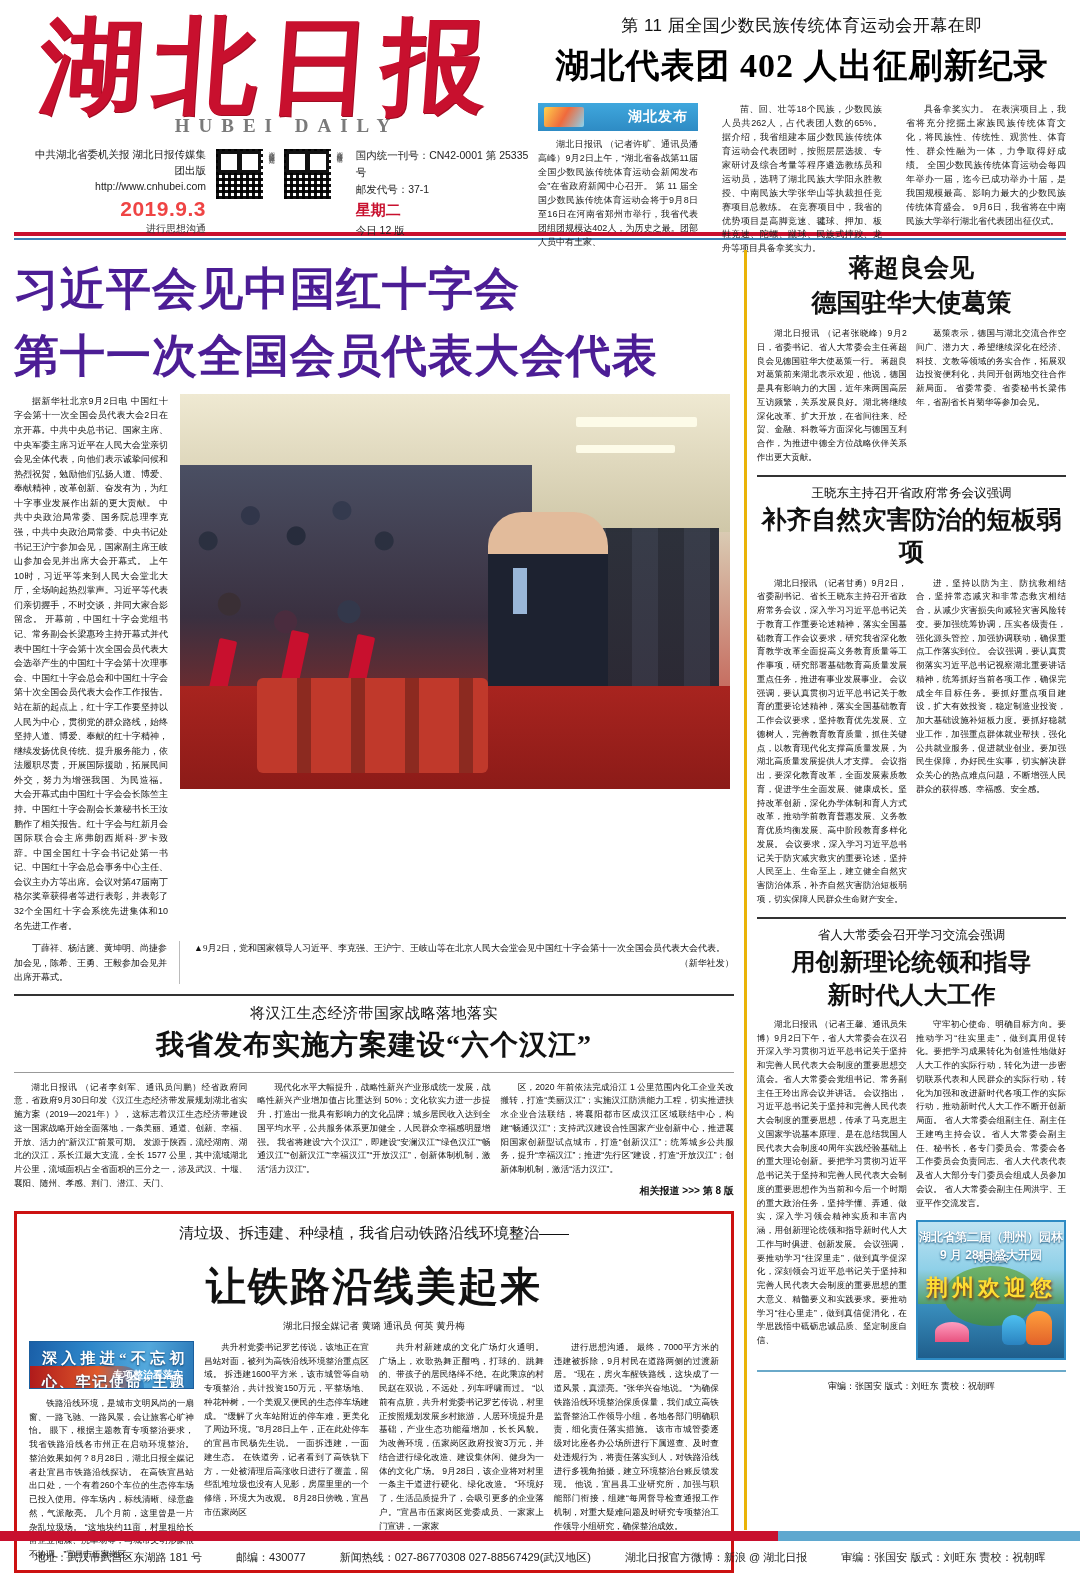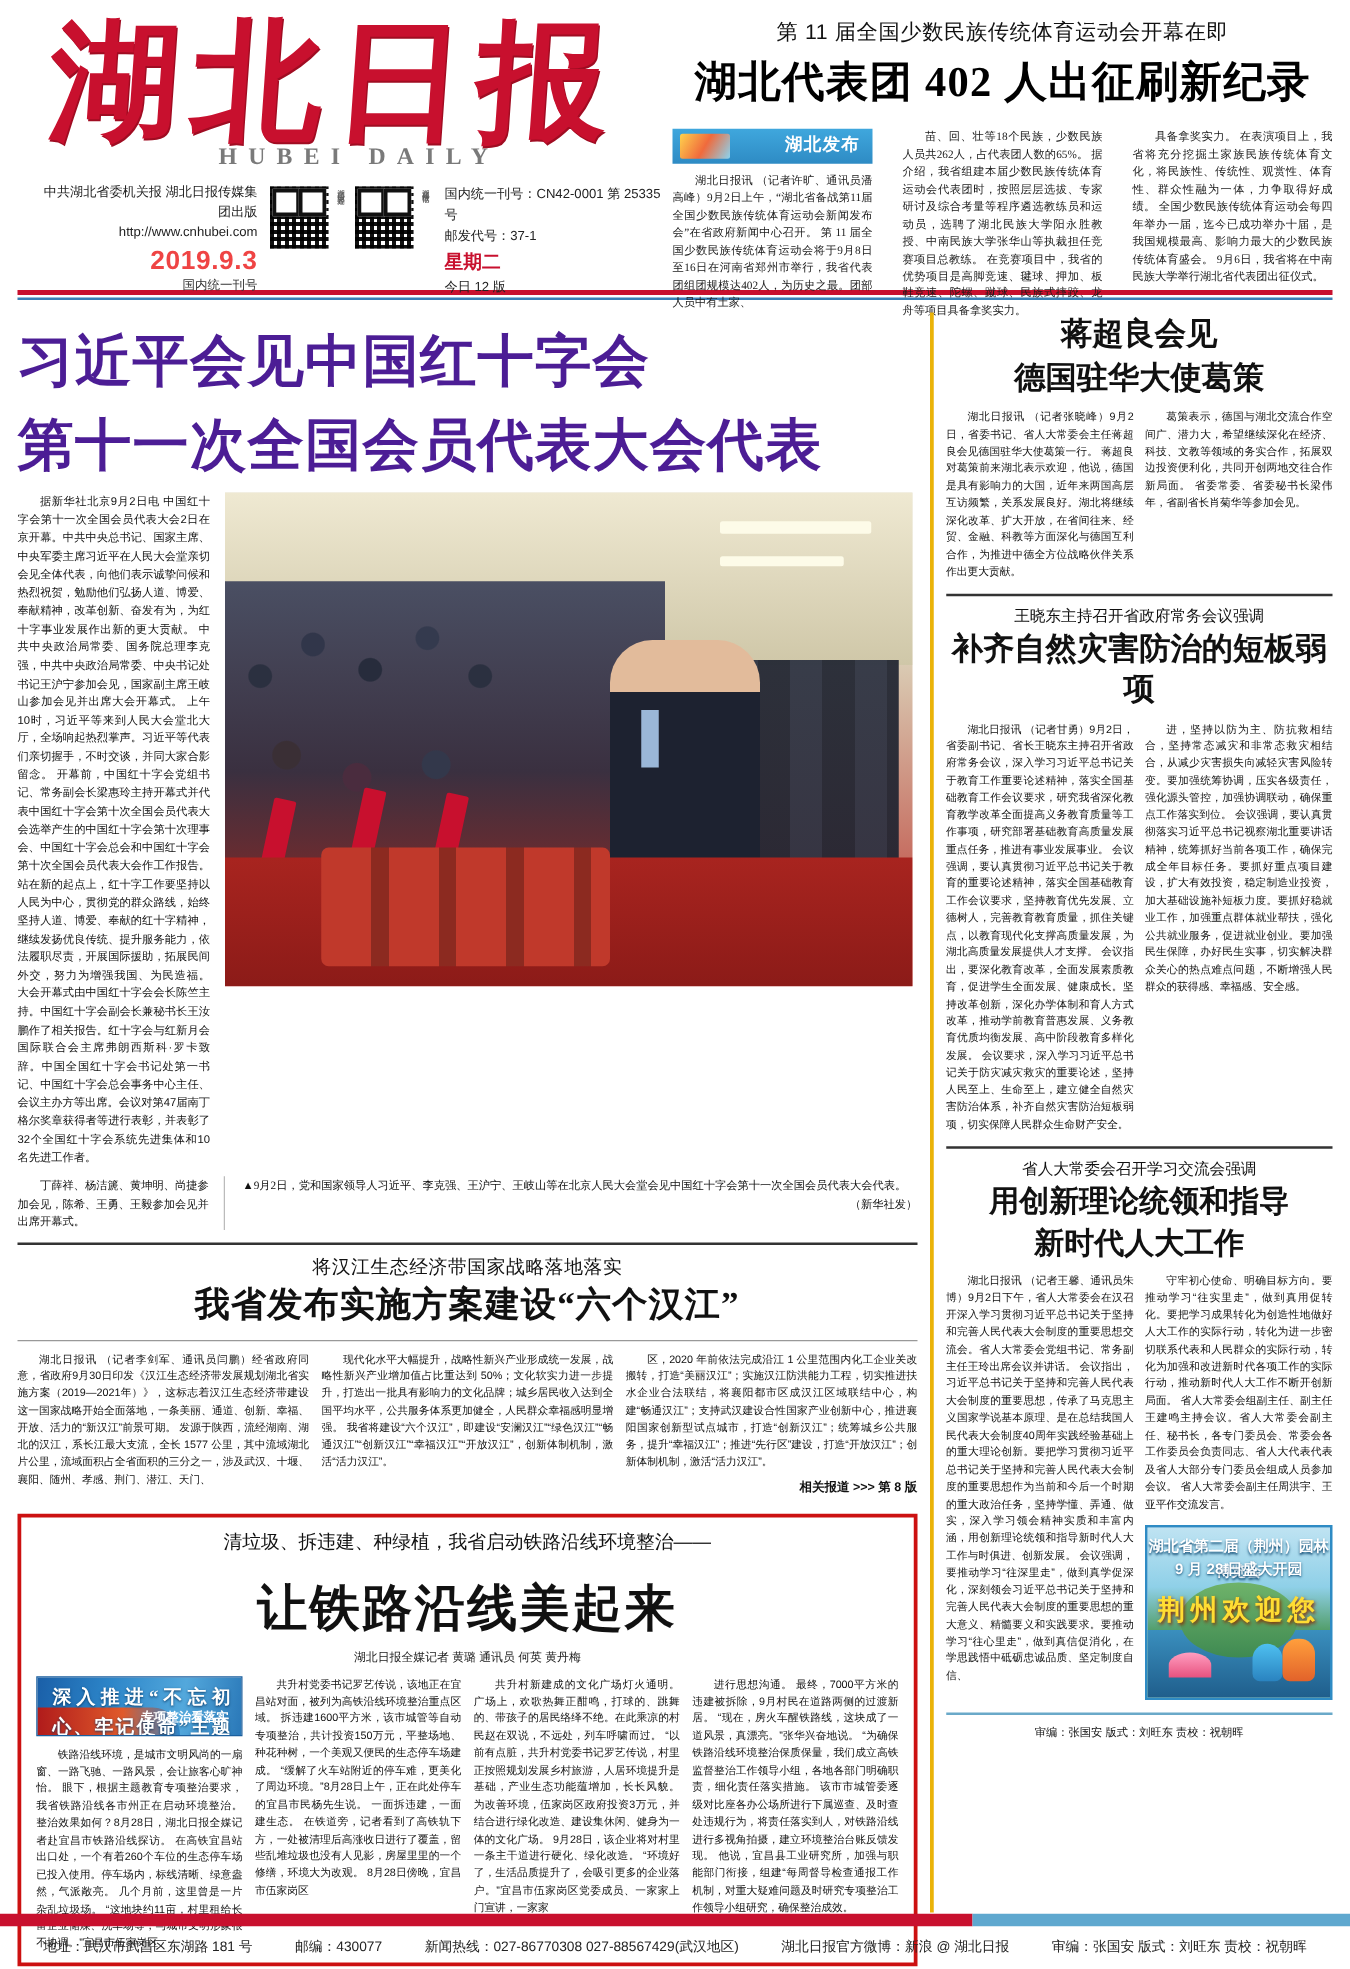--- a/index.html
+++ b/index.html
@@ -47,21 +47,21 @@
   .qr-label { writing-mode:vertical-rl; font-size:6px; color:#555; margin-right:4px; letter-spacing:1px; }
   .mi-col3 { margin-left:8px; font-size:10.5px; line-height:1.6; }
   .mi-week { color:#c8102e; font-size:15px; font-weight:bold; }
 
   .mast-right { flex:1; padding-left:8px; }
   .lead-kicker { text-align:center; font-size:17px; color:#111; letter-spacing:0.5px; margin-top:8px; }
   .lead-title {
     text-align:center; font-weight:bold; font-size:34px; letter-spacing:1px;
     font-family:"Liberation Serif","DejaVu Serif",serif; margin-top:6px; color:#000;
   }
-  .lead-body { display:flex; margin-top:14px; gap:24px; font-size:9px; line-height:1.55; color:#1a1a1a;font-family:Liberation Serif, serif; }
+  .lead-body { display:flex; margin-top:14px; gap:24px; font-size:9px; line-height:1.55; color:#1a1a1a; }
   .lead-col { flex:1; text-align:justify; }
   .pub-badge {
     height:28px; background:linear-gradient(180deg,#3fa7dd,#2e8bc4);
     display:flex; align-items:center; justify-content:flex-end;
     padding:0 10px; color:#fff; font-weight:bold; font-size:14px; margin-bottom:7px;
     position:relative; letter-spacing:1px;
   }
   .pub-badge .cam { position:absolute; left:6px; top:4px; width:40px; height:20px;
      background:linear-gradient(120deg,#ffd24d,#f06a3c 50%,#8ad4f0); border-radius:2px; }
   .ind { text-indent:2em; }
@@ -191,21 +191,21 @@
     <div class="mast-left">
       <div class="logo-cn">湖北日报</div>
       <div class="logo-en">HUBEI DAILY</div>
 
       <div class="mast-info">
         <div class="mi-col1">
           <div style="display:inline">中共湖北省委机关报</div>
           <span>湖北日报传媒集团出版</span>
           <div>http://www.cnhubei.com</div>
           <div class="mi-date">2019.9.3</div>
-          <div class="mi-lunar">国内统一刊号</div>
+          <div class="mi-lunar">进行思想沟通</div>
         </div>
 
         <div class="qr"></div>
         <div class="qr-label">湖北日报客户端</div>
         <div class="qr"></div>
         <div class="qr-label">湖北日报微信</div>
 
         <div class="mi-col3">
           <div>国内统一刊号：CN42-0001  第 25335 号</div>
           <div>邮发代号：37-1</div>

